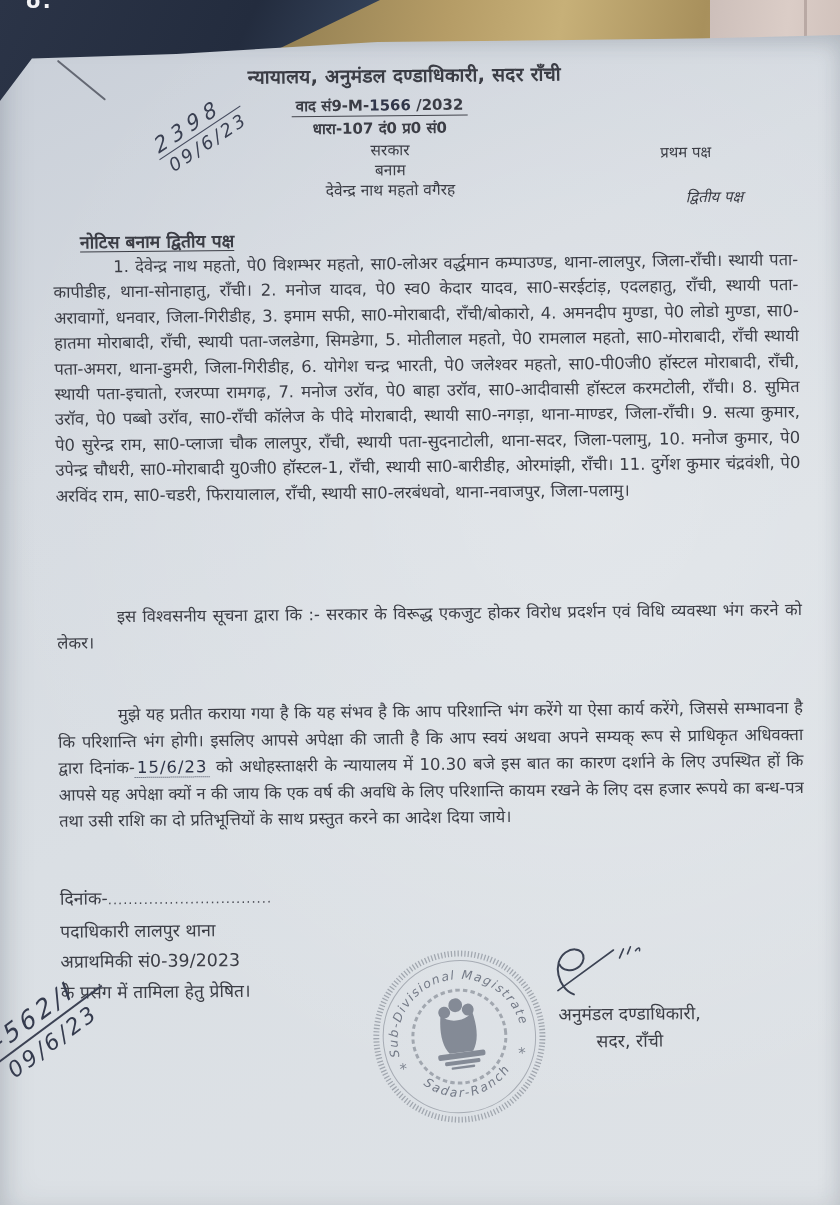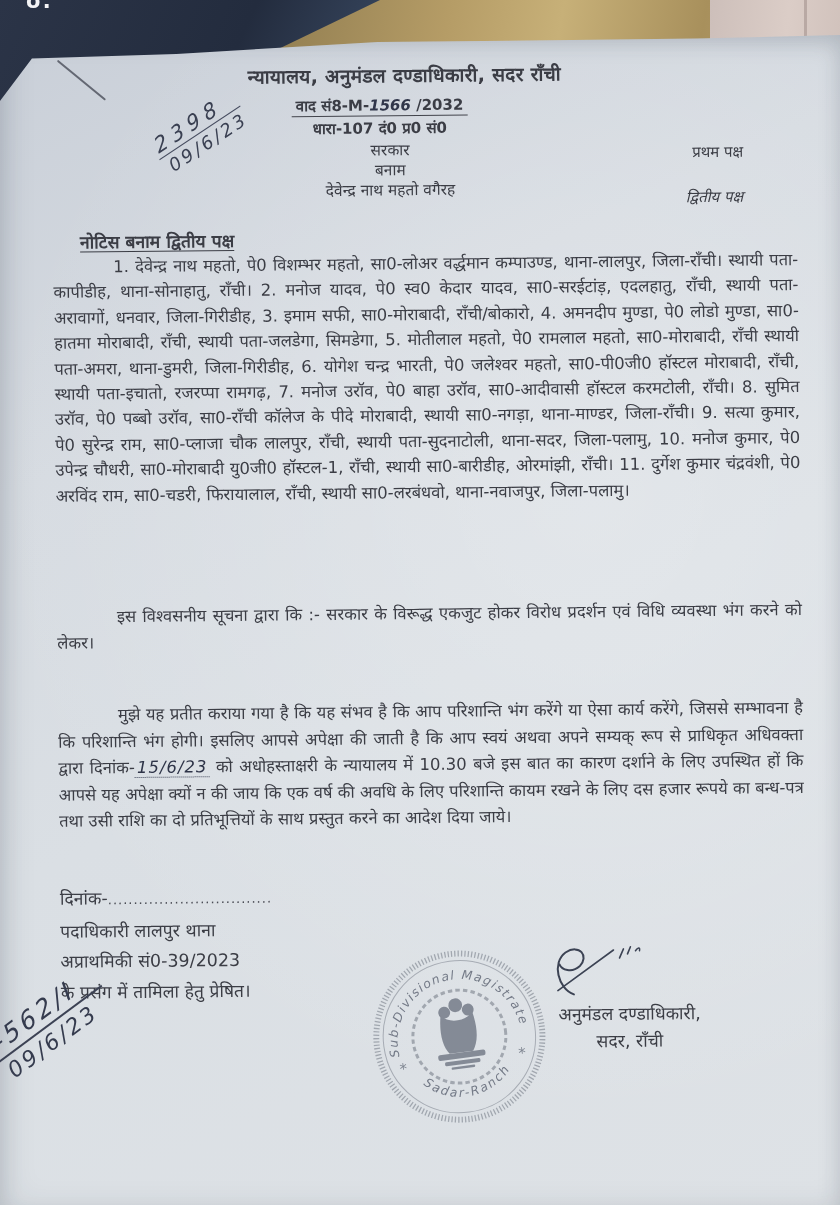--- a/index.html
+++ b/index.html
@@ -27,39 +27,39 @@
     box-shadow:inset 0 14px 22px rgba(40,48,66,.18), inset 10px 0 30px rgba(40,48,66,.08);}
   
   .content{position:absolute;inset:0;transform:rotate(-.6deg);transform-origin:420px 620px;color:#3b3d45;}
   .center-col{position:absolute;left:0;width:100%;text-align:center;}
   .doc-title{top:62px;font-size:19px;font-weight:bold;letter-spacing:.3px;transform:translateX(-10px);}
   .case-line{top:94px;font-size:15px;font-weight:bold;transform:translateX(-35px);}
   .case-line .u{display:inline-block;border-bottom:1.5px solid #42444c;padding:0 4px 1px 4px;}
   .section-line{top:117px;font-size:15px;font-weight:bold;transform:translateX(-35px);}
   .party-block{top:140px;font-size:15.5px;line-height:20px;transform:translateX(-25px);}
   .side-label{position:absolute;font-size:15px;}
-  .side-first{left:697px;top:144px;}
+  .side-first{left:665px;top:144px;}
   .side-second{left:690px;top:189px;font-style:italic;}
-  .hand{font-style:italic;color:#30364a;}
+  .hand{color:#30364a;}
   
   .diary{position:absolute;left:178px;top:128px;transform:rotate(-33deg);transform-origin:left bottom;
     color:#3a4052;font-style:italic;text-align:center;}
   .diary .top{font-size:21px;letter-spacing:6px;display:block;border-bottom:1.6px solid #454b5e;
     padding:0 18px 0 2px;transform:skewX(-8deg);}
   .diary .bot{font-size:18px;letter-spacing:3px;display:block;padding-top:1px;}
   .pen-stroke{position:absolute;left:64px;top:56px;width:62px;height:2px;background:#4a4e59;
     transform:rotate(40deg);transform-origin:left top;border-radius:2px;opacity:.8;}
   
   .notice-heading{position:absolute;left:84px;top:226px;font-size:17.5px;font-weight:bold;
     text-decoration:underline;text-underline-offset:3px;}
   .para{position:absolute;text-align:justify;font-size:16.5px;line-height:25.4px;}
   .para1{left:57px;top:251px;width:745px;text-indent:60px;}
   .para2{left:57px;top:601px;width:745px;text-indent:60px;line-height:26px;}
   .para3{left:57px;top:699px;width:745px;text-indent:60px;line-height:26.6px;}
-  .inline-date{font-style:italic;color:#2e3448;border-bottom:1.6px dotted #41465a;padding:0 2px;letter-spacing:1px;}
+  .inline-date{color:#2e3448;border-bottom:1.6px dotted #41465a;padding:0 2px;letter-spacing:1px;}
   
   .footer-left{position:absolute;left:57px;top:880px;font-size:17.5px;line-height:30.5px;}
   .dots{letter-spacing:1px;font-size:13px;color:#4a4c55;}
   .designation{position:absolute;left:533px;top:1003px;width:185px;text-align:center;
     font-size:17.5px;line-height:27px;}
   .dispatch{position:absolute;left:-4px;top:1032px;transform:rotate(-36deg);transform-origin:left bottom;
     color:#353b4e;font-style:italic;text-align:center;}
   .dispatch .top{font-size:25px;letter-spacing:4px;display:block;border-bottom:2px solid #3c4254;
     padding:0 26px 1px 4px;transform:skewX(-6deg);}
   .dispatch .bot{font-size:22px;letter-spacing:3px;display:block;padding-top:2px;}
@@ -78,21 +78,21 @@
 <div class="corner-glyph">o:</div>
 
 <div class="paper"></div>
 
 <div class="content">
 
   <div class="pen-stroke"></div>
 
   <div class="center-col doc-title">न्यायालय, अनुमंडल दण्डाधिकारी, सदर राँची</div>
 
-  <div class="center-col case-line"><span class="u"><span>वाद सं8-M-</span><span class="hand">1566</span><span> /2032</span></span></div>
+  <div class="center-col case-line"><span class="u"><span>वाद सं9-M-</span><span class="hand">1566</span><span> /2032</span></span></div>
 
   <div class="center-col section-line">धारा-107 दं0 प्र0 सं0</div>
 
   <div class="center-col party-block">
     <div>सरकार</div>
     <div>बनाम</div>
     <div>देवेन्द्र नाथ महतो वगैरह</div>
   </div>
 
   <div class="side-label side-first">प्रथम पक्ष</div>

